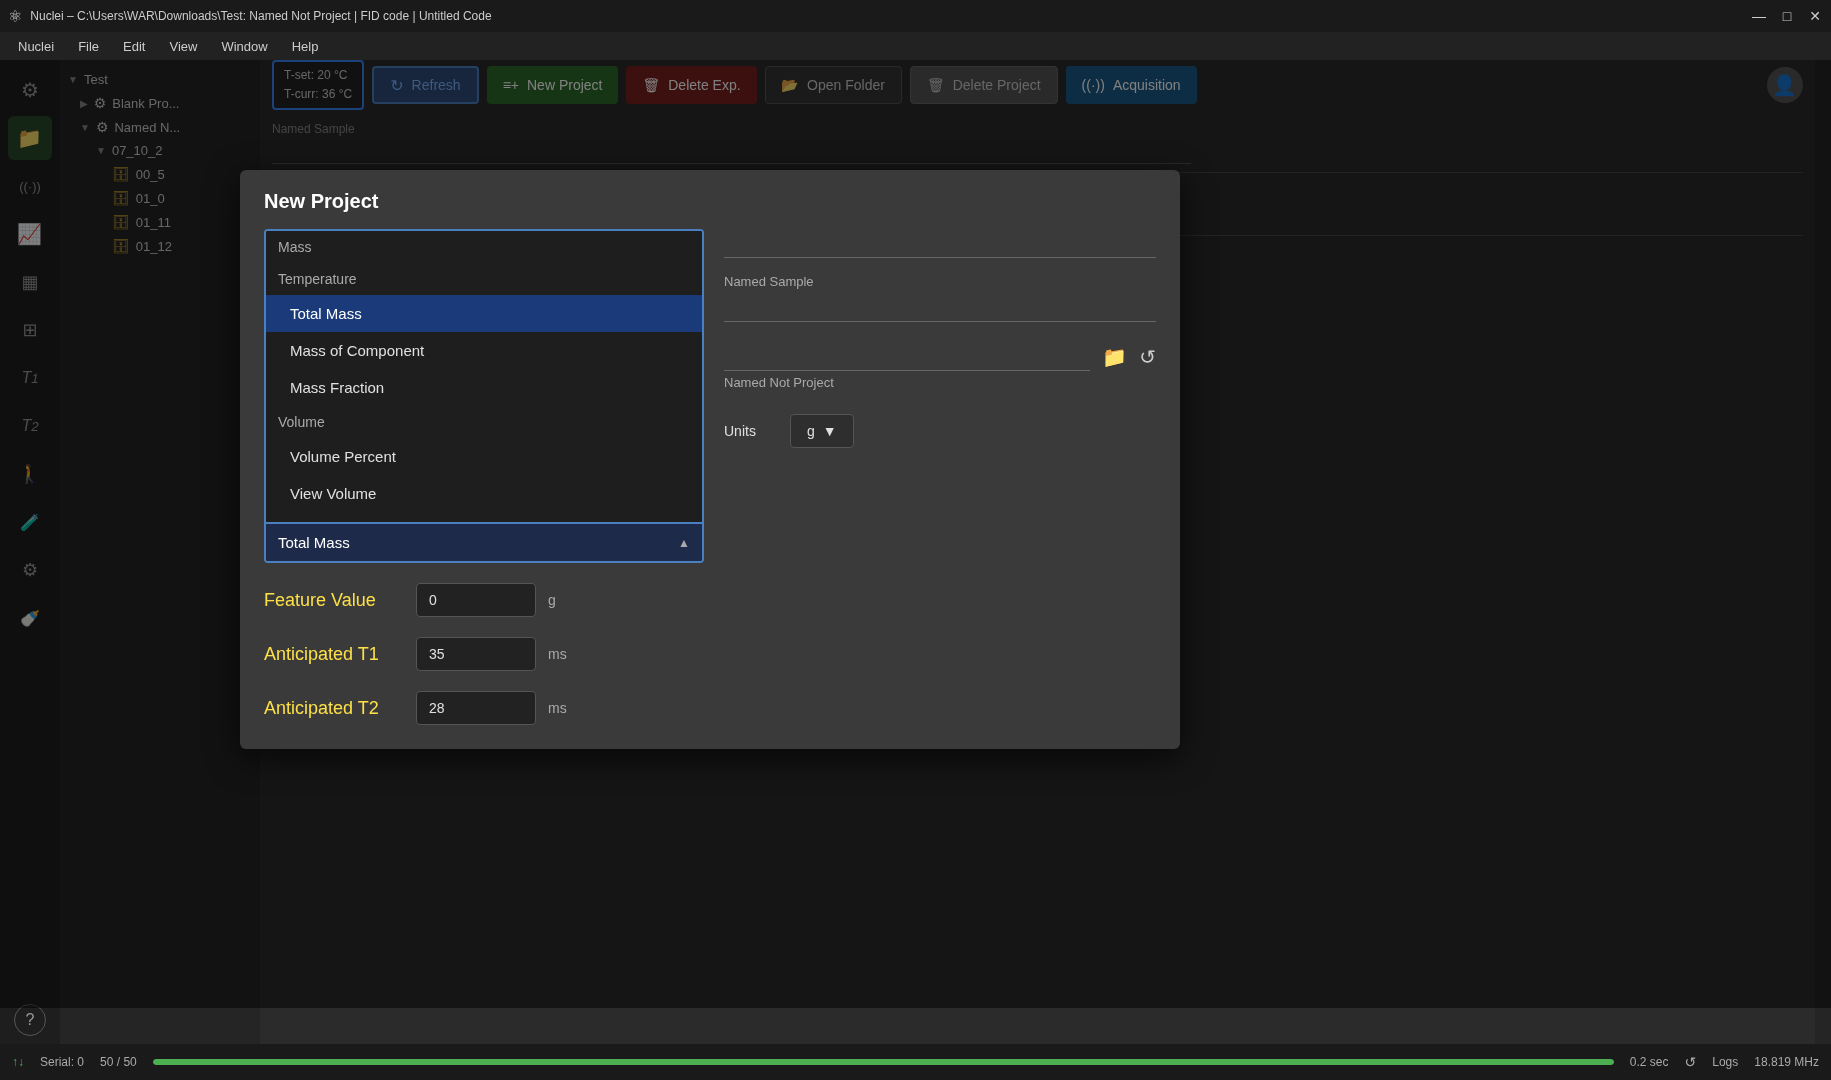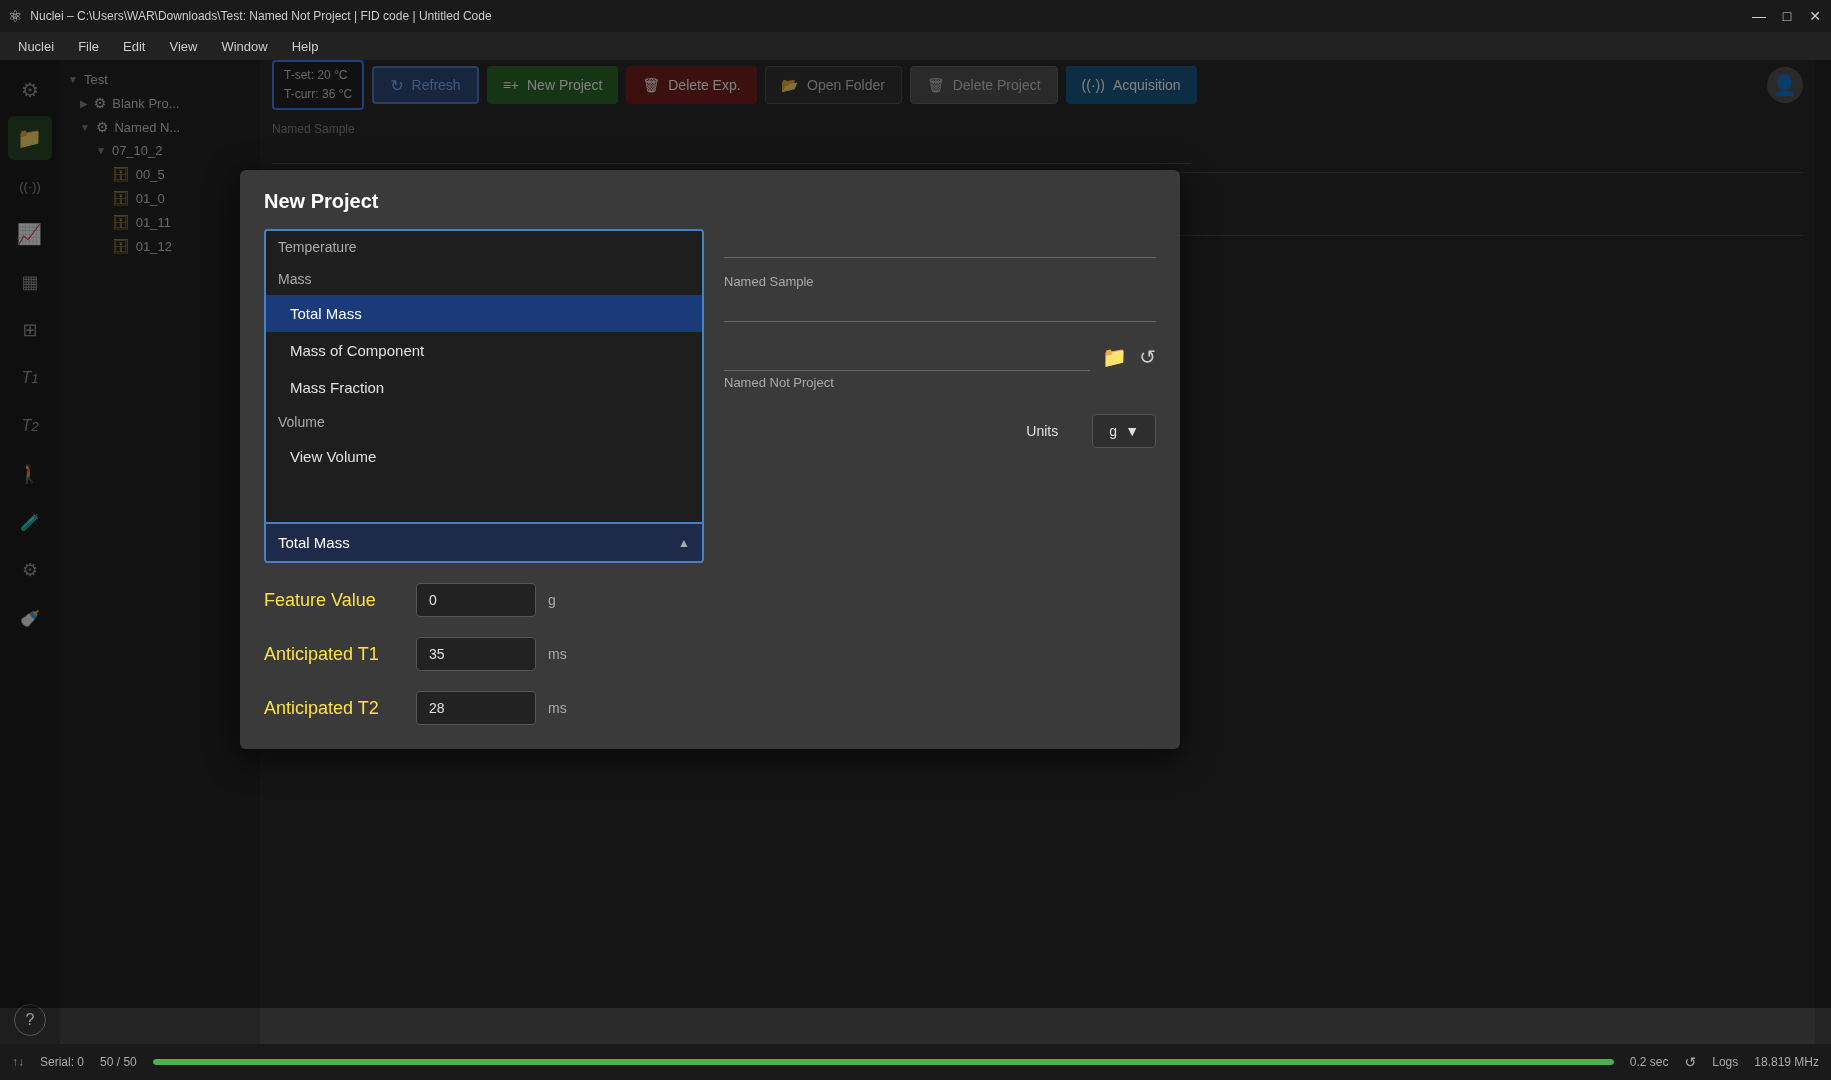--- a/index.html
+++ b/index.html
@@ -622,28 +622,29 @@
 
   <div id="new-project-dialog">
     <div id="dialog-title">New Project</div>
 
     <div id="dialog-body">
 
       <div id="dialog-left">
         <div id="dropdown-container">
           <div id="dropdown-list">
 
+            <div class="dropdown-group-header">Mass</div>
+
             <div class="dropdown-group-header">Temperature</div>
-
-            <div class="dropdown-group-header">Mass</div>
             <div class="dropdown-item selected">Total Mass</div>
             <div class="dropdown-item">Mass of Component</div>
             <div class="dropdown-item">Mass Fraction</div>
 
             <div class="dropdown-group-header">Volume</div>
+            <div class="dropdown-item">Volume Percent</div>
             <div class="dropdown-item">View Volume</div>
           </div>
 
           <div class="dropdown-selected-bar">
             <span>Total Mass</span>
             <span class="arrow-up">▲</span>
           </div>
         </div>
 
         <div class="feature-row" style="margin-top:8px;">
@@ -675,21 +676,21 @@
         </div>
         <div class="form-row">
           <div class="form-row-inline">
             <input class="form-input" placeholder="" style="flex: 1 1 0%;">
             <span style="font-size:20px;cursor:pointer;color:#ccc;">📁</span>
             <span style="font-size:20px;cursor:pointer;color:#ccc;">↺</span>
           </div>
           <span class="form-label">Named Not Project</span>
         </div>
 
-        <div style="display:flex;align-items:center;gap:16px;margin-top:8px;justify-content:flex-end;">
+        <div style="display:flex;align-items:center;gap:16px;margin-top:8px;">
           <span class="units-label">Units</span>
           <div class="units-select">
             <span>g</span>
             <span>▼</span>
           </div>
         </div>
 
         <div style="flex:1;"></div>
 
       </div>

